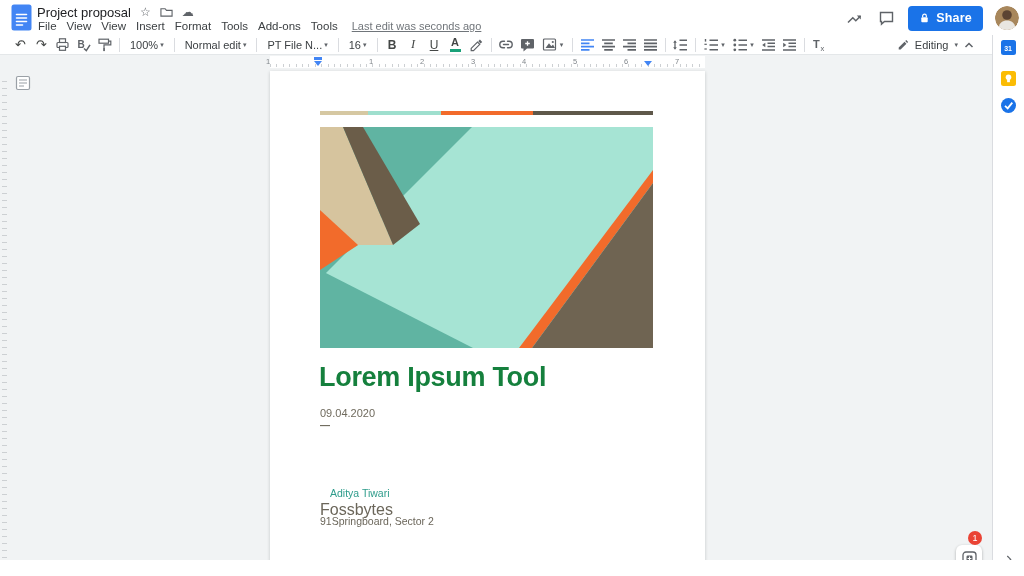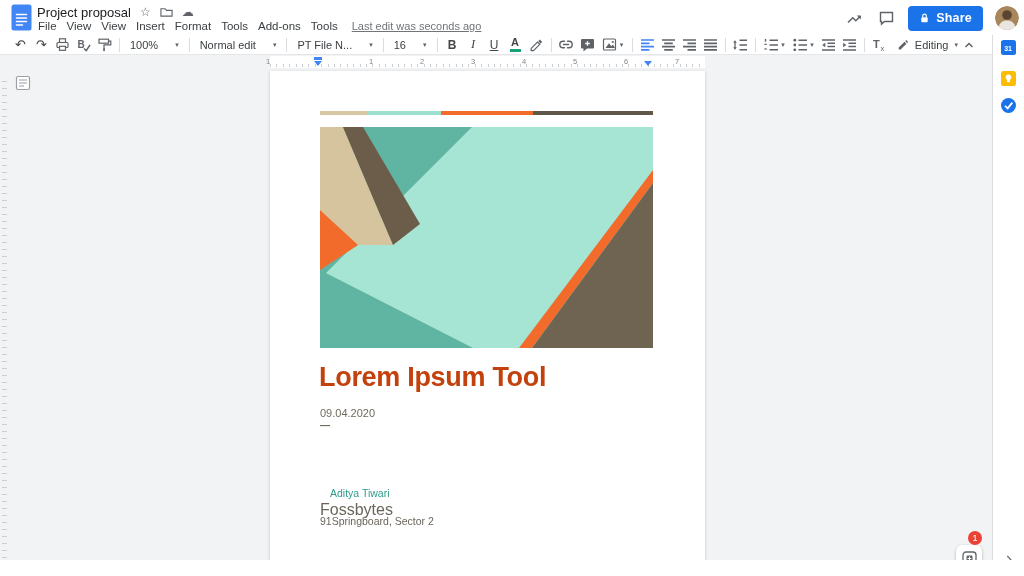--- a/index.html
+++ b/index.html
@@ -20,21 +20,21 @@
   .share-btn{display:flex;align-items:center;gap:6px;background:#1a73e8;color:#fff;border-radius:4px;
     height:25px;padding:0 11px;font-size:12.5px;font-weight:bold;letter-spacing:.2px;}
   .avatar{width:24px;height:24px;border-radius:50%;overflow:hidden;}
 
   
   .toolbar{position:absolute;top:35px;left:0;width:993px;height:20px;background:#fff;
     border-bottom:1px solid #e4e7e9;display:flex;align-items:center;padding-left:10px;box-sizing:border-box;z-index:4;}
   .tbtn{height:18px;min-width:21px;display:flex;align-items:center;justify-content:center;border-radius:2px;color:#444746;}
   .tbtn.glyph{font-size:13px;line-height:1;}
   .sep{width:1px;height:14px;background:#dadce0;margin:0 4px;flex:none;}
-  .dd{display:flex;align-items:center;gap:17px;padding:0 6px;height:18px;font-size:11px;color:#3c4043;white-space:nowrap;}
+  .dd{display:flex;align-items:center;gap:2px;padding:0 6px;height:18px;font-size:11px;color:#3c4043;white-space:nowrap;}
   .caret{font-size:7px;color:#5f6368;line-height:1;}
   .b-bold{font-weight:bold;font-size:12px;}
   .b-italic{font-style:italic;font-family:"Liberation Serif",serif;font-size:12.5px;}
   .b-under{text-decoration:underline;font-size:12px;}
   .color-a{display:flex;flex-direction:column;align-items:center;line-height:1;}
   .color-a .a{font-size:11px;font-weight:bold;color:#444746;}
   .color-a .bar{width:11px;height:3px;background:#1aa179;margin-top:1px;}
   .mode-group{margin-left:auto;display:flex;align-items:center;gap:0;padding-right:14px;}
   .mode-dd{display:flex;align-items:center;gap:6px;font-size:11px;color:#3c4043;}
 
@@ -50,21 +50,21 @@
   .rnum{position:absolute;top:1px;font-size:7.5px;color:#80868b;transform:translateX(-50%);}
   .mk{position:absolute;width:0;height:0;border-left:4px solid transparent;border-right:4px solid transparent;
     border-top:5px solid #4285f4;top:5px;}
   .mk-bar{position:absolute;width:8px;height:3px;background:#4285f4;top:1px;}
 
   .page{position:absolute;left:270px;top:16px;width:435px;height:520px;background:#fff;
     box-shadow:0 1px 3px rgba(60,64,67,.25);}
   .colorbar{position:absolute;left:50px;top:40px;width:333px;height:4px;display:flex;}
   .colorbar span{height:100%;}
   .hero{position:absolute;left:50px;top:56px;width:333px;height:221px;}
-  .h-heading{position:absolute;left:49px;top:291px;font-size:27px;font-weight:bold;color:#c2410c;letter-spacing:-.3px;}
+  .h-heading{position:absolute;left:49px;top:291px;font-size:27px;font-weight:bold;color:#15803d;letter-spacing:-.3px;}
   .h-date{position:absolute;left:50px;top:336px;font-size:11px;color:#6f6a5d;}
   .h-dash{position:absolute;left:50px;top:349px;font-size:10px;font-weight:bold;color:#6f6a5d;}
   .h-author{position:absolute;left:60px;top:416px;font-size:10.5px;color:#2e9c8b;}
   .h-org{position:absolute;left:50px;top:430px;font-size:16px;color:#6b665a;}
   .h-addr{position:absolute;left:50px;top:444px;font-size:10.5px;color:#6b665a;}
 
   .explore-fab{position:absolute;left:956px;top:545px;width:26px;height:26px;background:#fff;border-radius:6px;
     box-shadow:0 1px 3px rgba(0,0,0,.3);display:flex;align-items:center;justify-content:center;z-index:6;}
   .badge{position:absolute;left:968px;top:531px;width:14px;height:14px;border-radius:50%;background:#ea4335;
     color:#fff;font-size:9px;display:flex;align-items:center;justify-content:center;z-index:7;}

